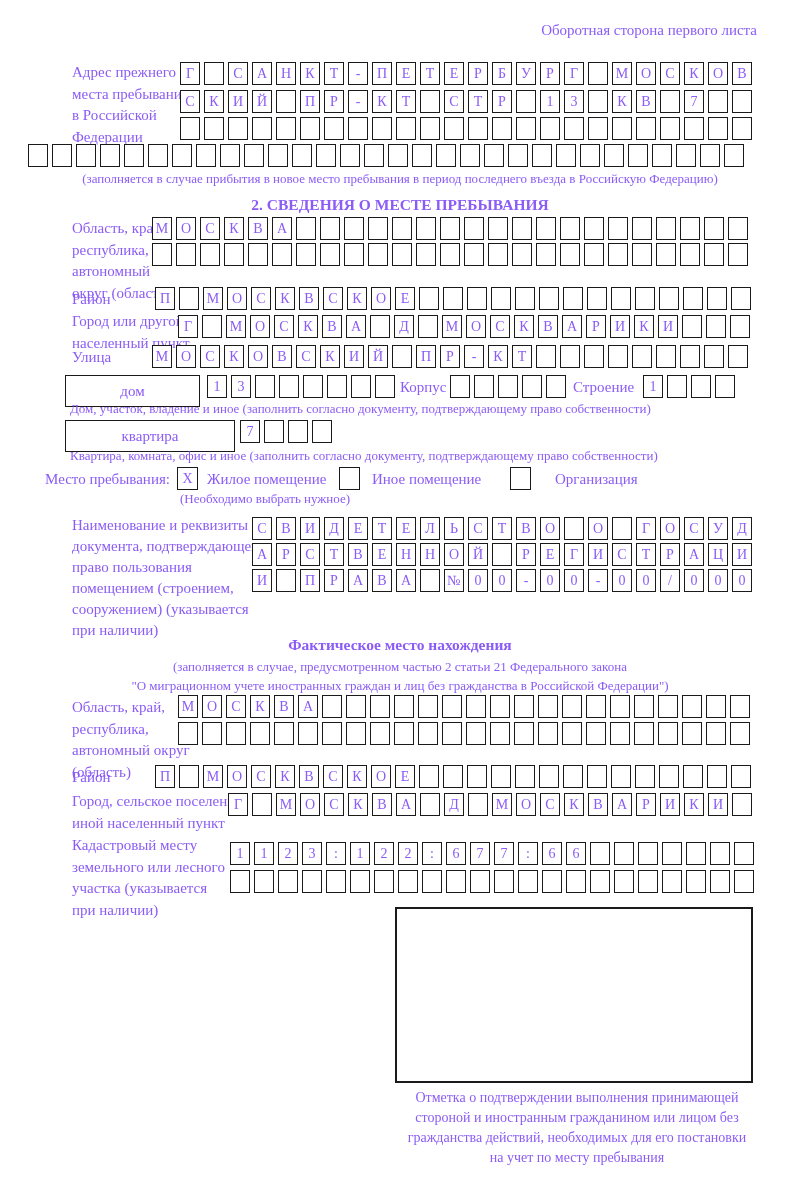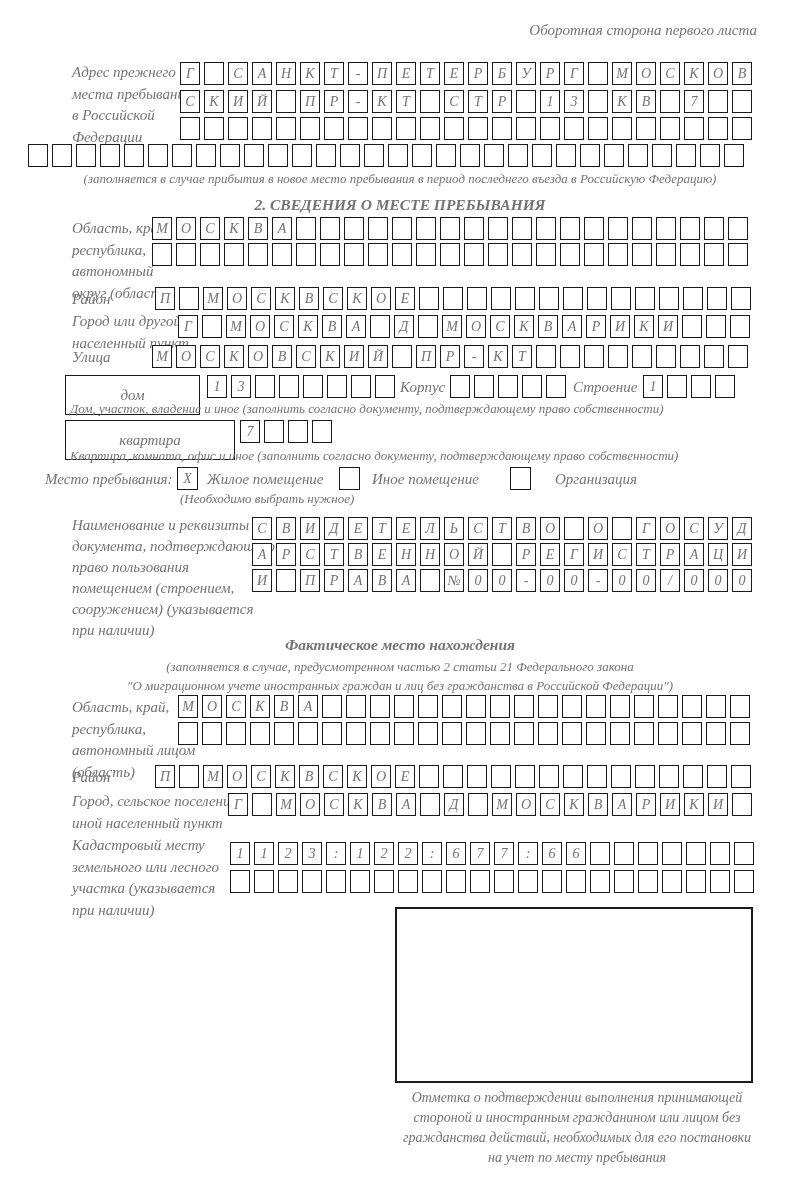--- a/index.html
+++ b/index.html
@@ -1,28 +1,28 @@
 <!DOCTYPE html>
 <html><head>
 <meta charset="utf-8">
 <style>
   html,body{margin:0;padding:0;background:#ffffff;}
   .page{
     position:relative; width:800px; height:1180px; background:#ffffff;
-    font-family:"Liberation Serif","DejaVu Serif",serif; color:#737373; overflow:hidden;font-style:italic;
+    font-family:"Liberation Serif","DejaVu Serif",serif; color:#8b5cf6; overflow:hidden;
   }
   .lbl{position:absolute; font-size:15px; line-height:21.5px; white-space:nowrap;}
   .row{position:absolute; display:flex; gap:4px;}
   .cell{
     box-sizing:border-box; width:20px; height:23px; border:1.6px solid #1a1a1a;
     display:flex; align-items:center; justify-content:center;
     font-size:14px; line-height:1; background:#fff; flex:0 0 auto;
   }
   .widebox{
-    position:absolute; box-sizing:border-box; border:1.6px solid #1a1a1a; height:40px;
+    position:absolute; box-sizing:border-box; border:1.6px solid #1a1a1a; height:32px;
     display:flex; align-items:center; justify-content:center; font-size:15px; background:#fff;
   }
   .checkbox{
     position:absolute; box-sizing:border-box; width:21px; height:23px; border:1.6px solid #1a1a1a;
     display:flex; align-items:center; justify-content:center; font-size:14px; background:#fff;
   }
   .cap{position:absolute; font-size:13px; white-space:nowrap;}
   .note{position:absolute; width:800px; text-align:center; font-size:13px; white-space:nowrap;}
   .h-bold{position:absolute; width:800px; text-align:center; font-weight:bold; font-size:15.5px;}
   .topnote{position:absolute; font-size:15px; white-space:nowrap;}
@@ -430,21 +430,21 @@
       <span class="cell">0</span>
     </div>
 
   <div class="h-bold" style="top:636px;">Фактическое место нахождения</div>
   <div class="note" style="top:659px;">(заполняется в случае, предусмотренном частью 2 статьи 21 Федерального закона</div>
   <div class="note" style="top:678px;">"О миграционном учете иностранных граждан и лиц без гражданства в Российской Федерации")</div>
 
   <div class="lbl" style="left:72px; top:697px;">
       <div>Область, край,</div>
       <div>республика,</div>
-      <div>автономный лицом</div>
+      <div>автономный округ</div>
       <div>(область)</div>
     </div>
   <div class="row" style="left:178px; top:695px;">
       <span class="cell">М</span>
       <span class="cell">О</span>
       <span class="cell">С</span>
       <span class="cell">К</span>
       <span class="cell">В</span>
       <span class="cell">А</span>
       <span class="cell"></span>

